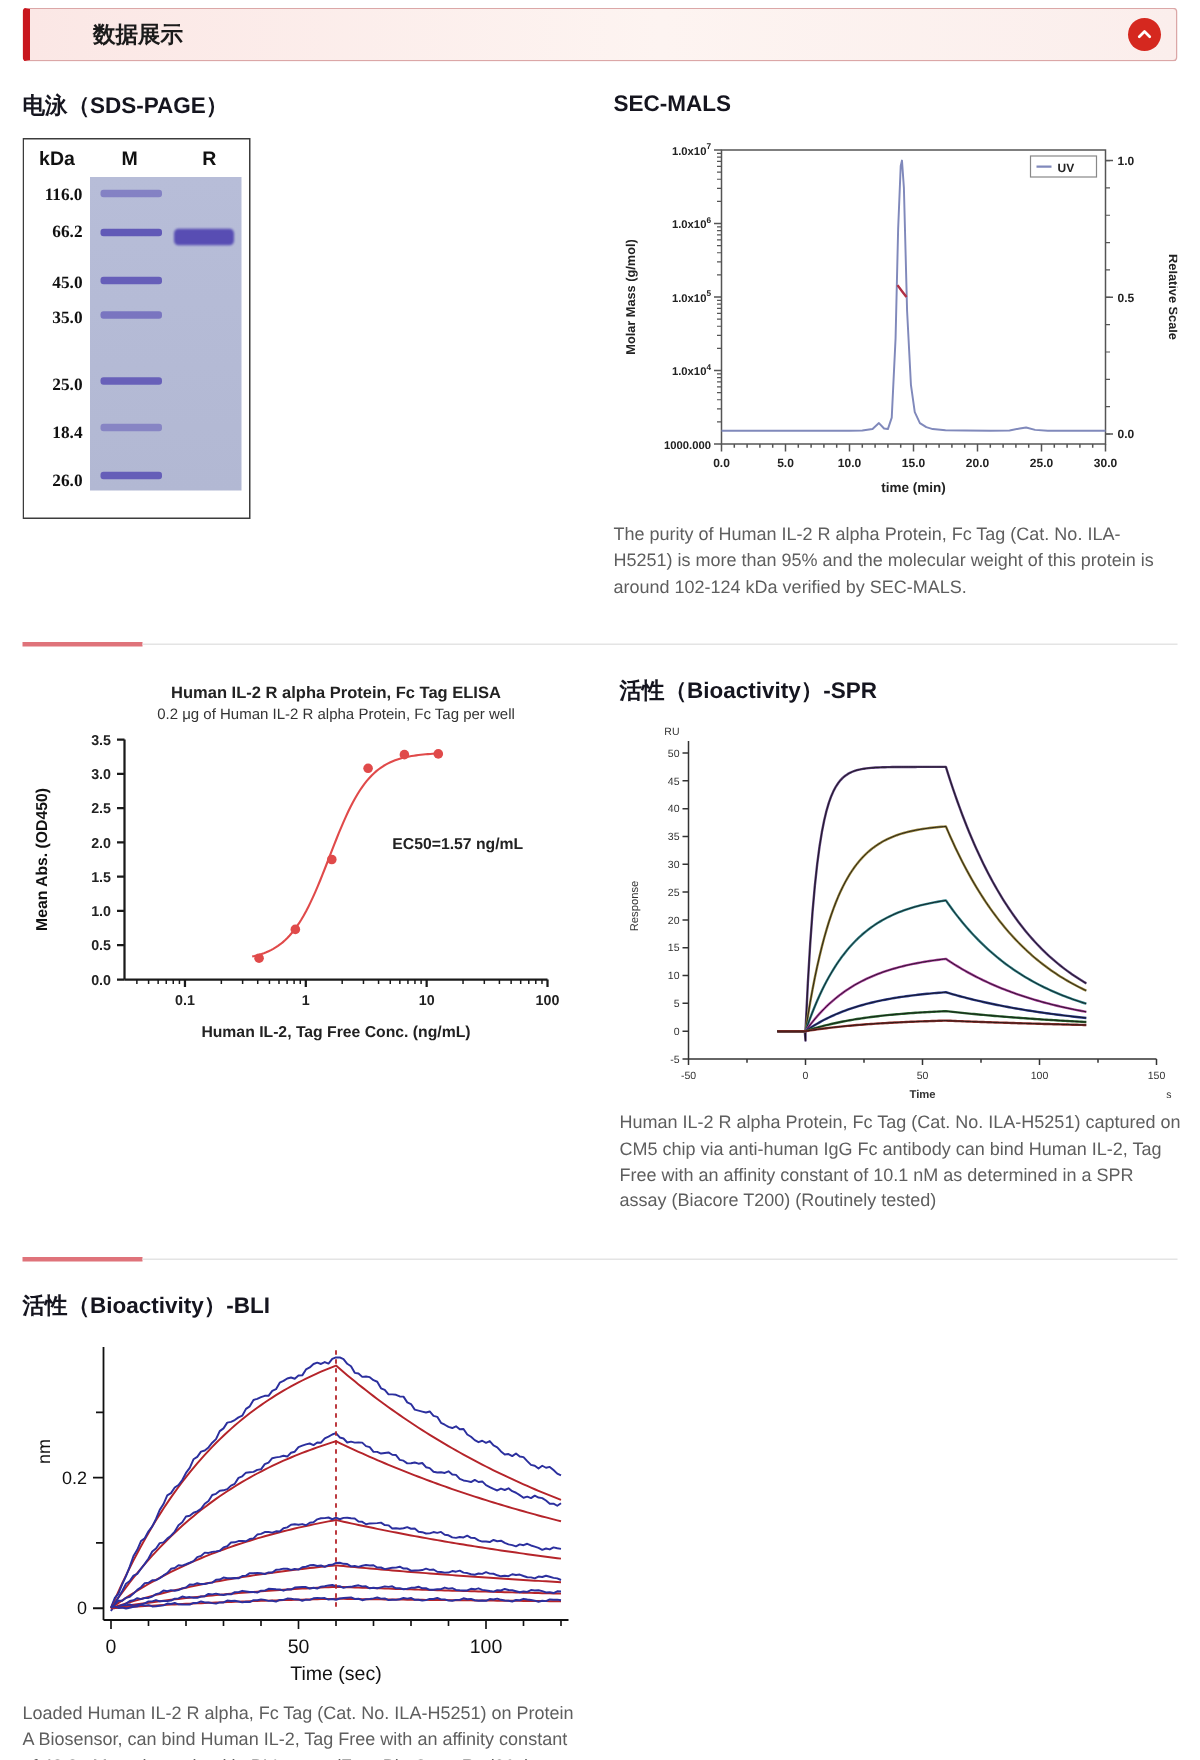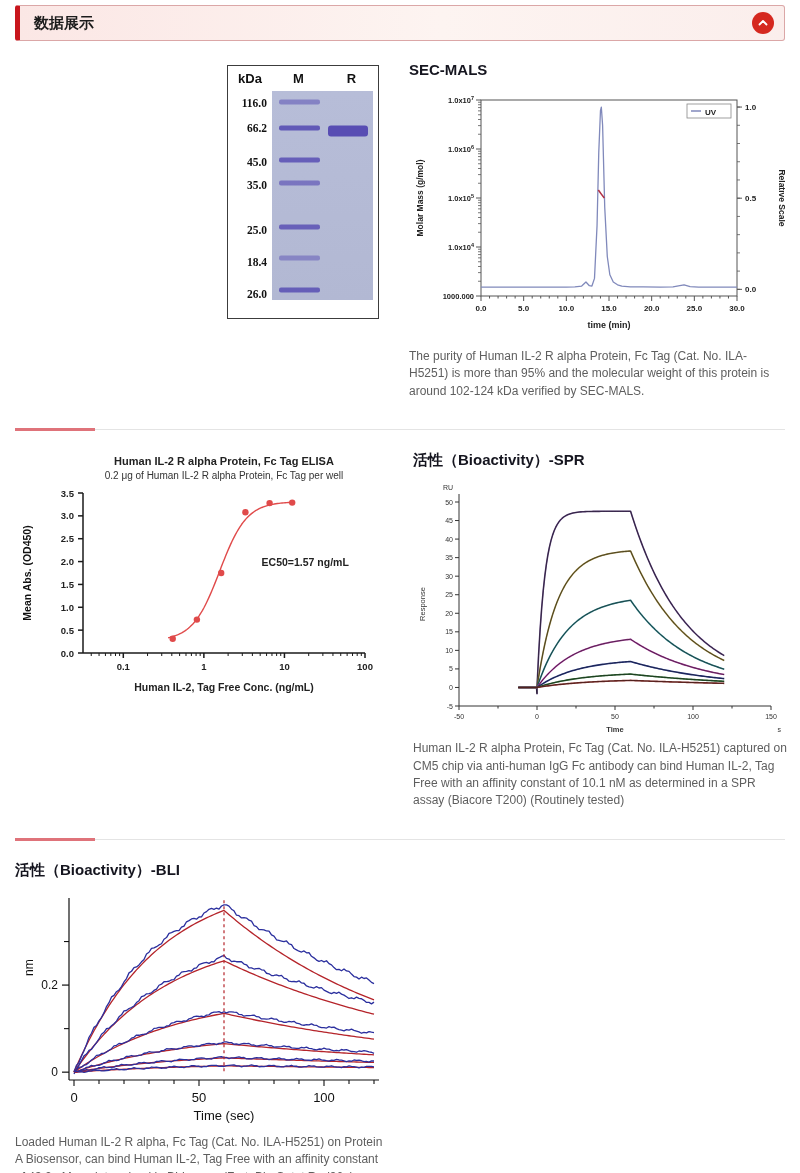--- a/index.html
+++ b/index.html
@@ -4,36 +4,36 @@
 <style>
   html,body{margin:0;padding:0;background:#fff;}
   body{width:800px;font-family:"Liberation Sans",sans-serif;color:#222;}
   .page{padding:5px 15px 0 15px;}
 
   
   .header-bar{display:flex;align-items:center;justify-content:space-between;
     background:linear-gradient(90deg,#fbe7e5,#fdf4f1 55%,#fbeeec);
     border:1px solid #dba7a7;border-left:5px solid #c8161d;border-radius:3px;
     height:36px;padding:0 10px 0 14px;box-sizing:border-box;}
-  .header-title{font-weight:bold;font-size:15px;color:#1b1b1b;}
+  .header-title{font-weight:bold;font-size:15px;color:#1b1b1b;margin-left:28px;}
   .collapse-btn{width:22px;height:22px;border-radius:50%;background:#d5281f;border:none;
     display:flex;align-items:center;justify-content:center;cursor:pointer;padding:0;}
 
   
   .row{display:grid;grid-template-columns:1fr 1fr;column-gap:30px;margin-top:20px;}
   .section-title{font-size:15px;font-weight:bold;color:#15151f;margin:0 0 8px 0;}
   .fig-area{height:254px;overflow:hidden;}
   .caption{font-size:12px;color:#5e5e5e;line-height:1.45;margin-top:8px;}
 
   .divider{display:flex;align-items:center;margin:16px 0 0 0;height:3px;}
   .divider .red{width:80px;height:3px;background:#df737a;}
   .divider .gray{flex:1;height:1px;background:#e4e4e4;}
 
   
-  .gel-wrap{display:flex;justify-content:flex-end;padding-top:4px;}
+  .gel-wrap{display:flex;justify-content:flex-start;padding-top:4px;}
   .gel-box{width:150px;border:1px solid #3c3c3c;background:#fff;}
   .gel-head{display:flex;height:25px;align-items:center;font-weight:bold;font-size:13px;color:#111;}
   .gel-head .kda{width:44px;text-align:center;}
   .gel-head .lane{flex:1;text-align:center;}
   .gel-body{display:flex;height:214px;}
   .gel-label-col{width:44px;position:relative;font-size:11.5px;font-weight:bold;color:#111;font-family:Liberation Serif, serif;}
   .gel-marker-label{position:absolute;right:5px;transform:translateY(-50%);}
   .gel-area{flex:1;position:relative;margin:0 5px 5px 0;}
   .band{position:absolute;left:7%;width:41%;height:5px;border-radius:2px;
     transform:translateY(-50%);filter:blur(0.4px);}
@@ -53,20 +53,21 @@
       <span style="display:flex;">
         <svg width="12" height="12" viewBox="0 0 12 12">
             <polyline points="2.5,7.5 6,4 9.5,7.5" fill="none" stroke="#ffffff" stroke-width="1.8" stroke-linecap="round" stroke-linejoin="round"></polyline>
           </svg>
       </span>
     </button>
   </div>
 
   <div class="row">
     <div>
+      <h3 class="section-title">电泳（SDS-PAGE）</h3>
       <div class="fig-area gel-wrap">
         <div class="gel-box">
           <div class="gel-head">
             <span class="kda">kDa</span>
             <span class="lane">M</span>
             <span class="lane">R</span>
           </div>
           <div class="gel-body">
             <div class="gel-label-col" id="gel-markers">
                 <div class="gel-marker-label" style="top: 5.5%;">116.0</div>

